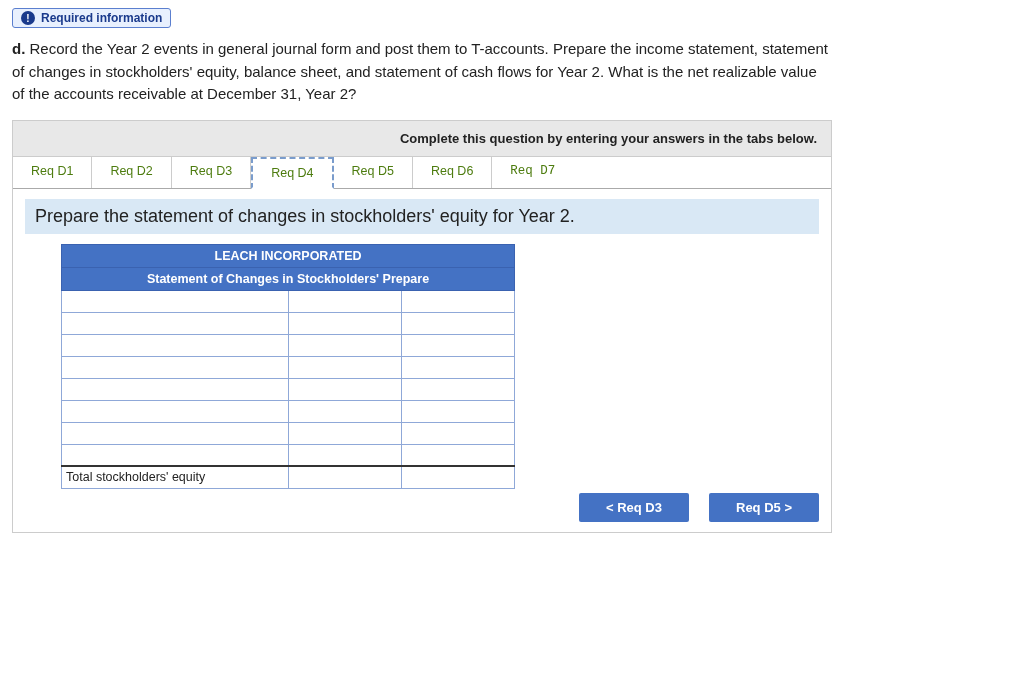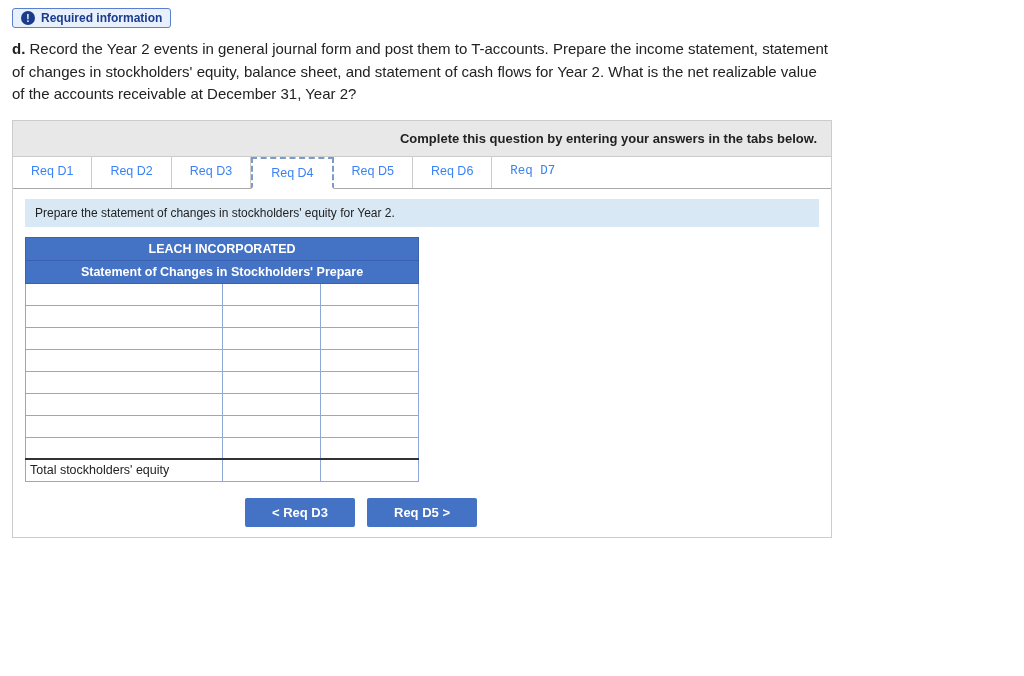--- a/index.html
+++ b/index.html
@@ -66,21 +66,21 @@
       display: flex;
       border-bottom: 1px solid #aaa;
       background: #fff;
     }
 
     .tab {
       padding: 7px 18px;
       font-size: 12.5px;
       cursor: pointer;
       border-right: 1px solid #ccc;
-      color: #3b82f6;
+      color: #4d7c0f;
       background: #fff;
       user-select: none;
     }
     .tab:last-child { border-right: none; font-family: Liberation Mono, monospace; }
     .tab.active {
       border: 2px dashed #7a9ccc;
       border-bottom: 2px solid #fff;
       margin-bottom: -1px;
       background: #fff;
       font-weight: normal;
@@ -88,28 +88,29 @@
       z-index: 1;
     }
 
     .tab-content {
       padding: 10px 12px;
     }
 
     .tab-description {
       background: #d9e8f5;
       padding: 7px 10px;
-      font-size: 12px;
+      font-size: 18px;
       margin-bottom: 10px;
     }
 
     .statement-table {
       border-collapse: collapse;
-      width: 394px;
+      width: 454px;
       font-size: 12.5px;
+      margin-left: 36px;
     }
 
     .statement-table .header-row td {
       background: #4472c4;
       color: #fff;
       text-align: center;
       font-weight: bold;
       padding: 4px 6px;
       border: 1px solid #3a62b0;
     }
@@ -141,23 +142,24 @@
     }
     .statement-table .total-row td.label-col {
       width: 200px;
       font-size: 12.5px;
     }
     .statement-table .total-row td.mid-col { width: 100px; }
     .statement-table .total-row td.right-col { width: 100px; }
 
     .nav-buttons {
       display: flex;
-      gap: 12px;
-      margin-top: 16px;
+      gap: 20px;
+      margin-top: 4px;
       padding-left: 220px;
+      justify-content: flex-end;
     }
 
     .nav-btn {
       background: #4472c4;
       color: #fff;
       border: none;
       padding: 7px 20px;
       font-size: 13px;
       font-weight: bold;
       cursor: pointer;

